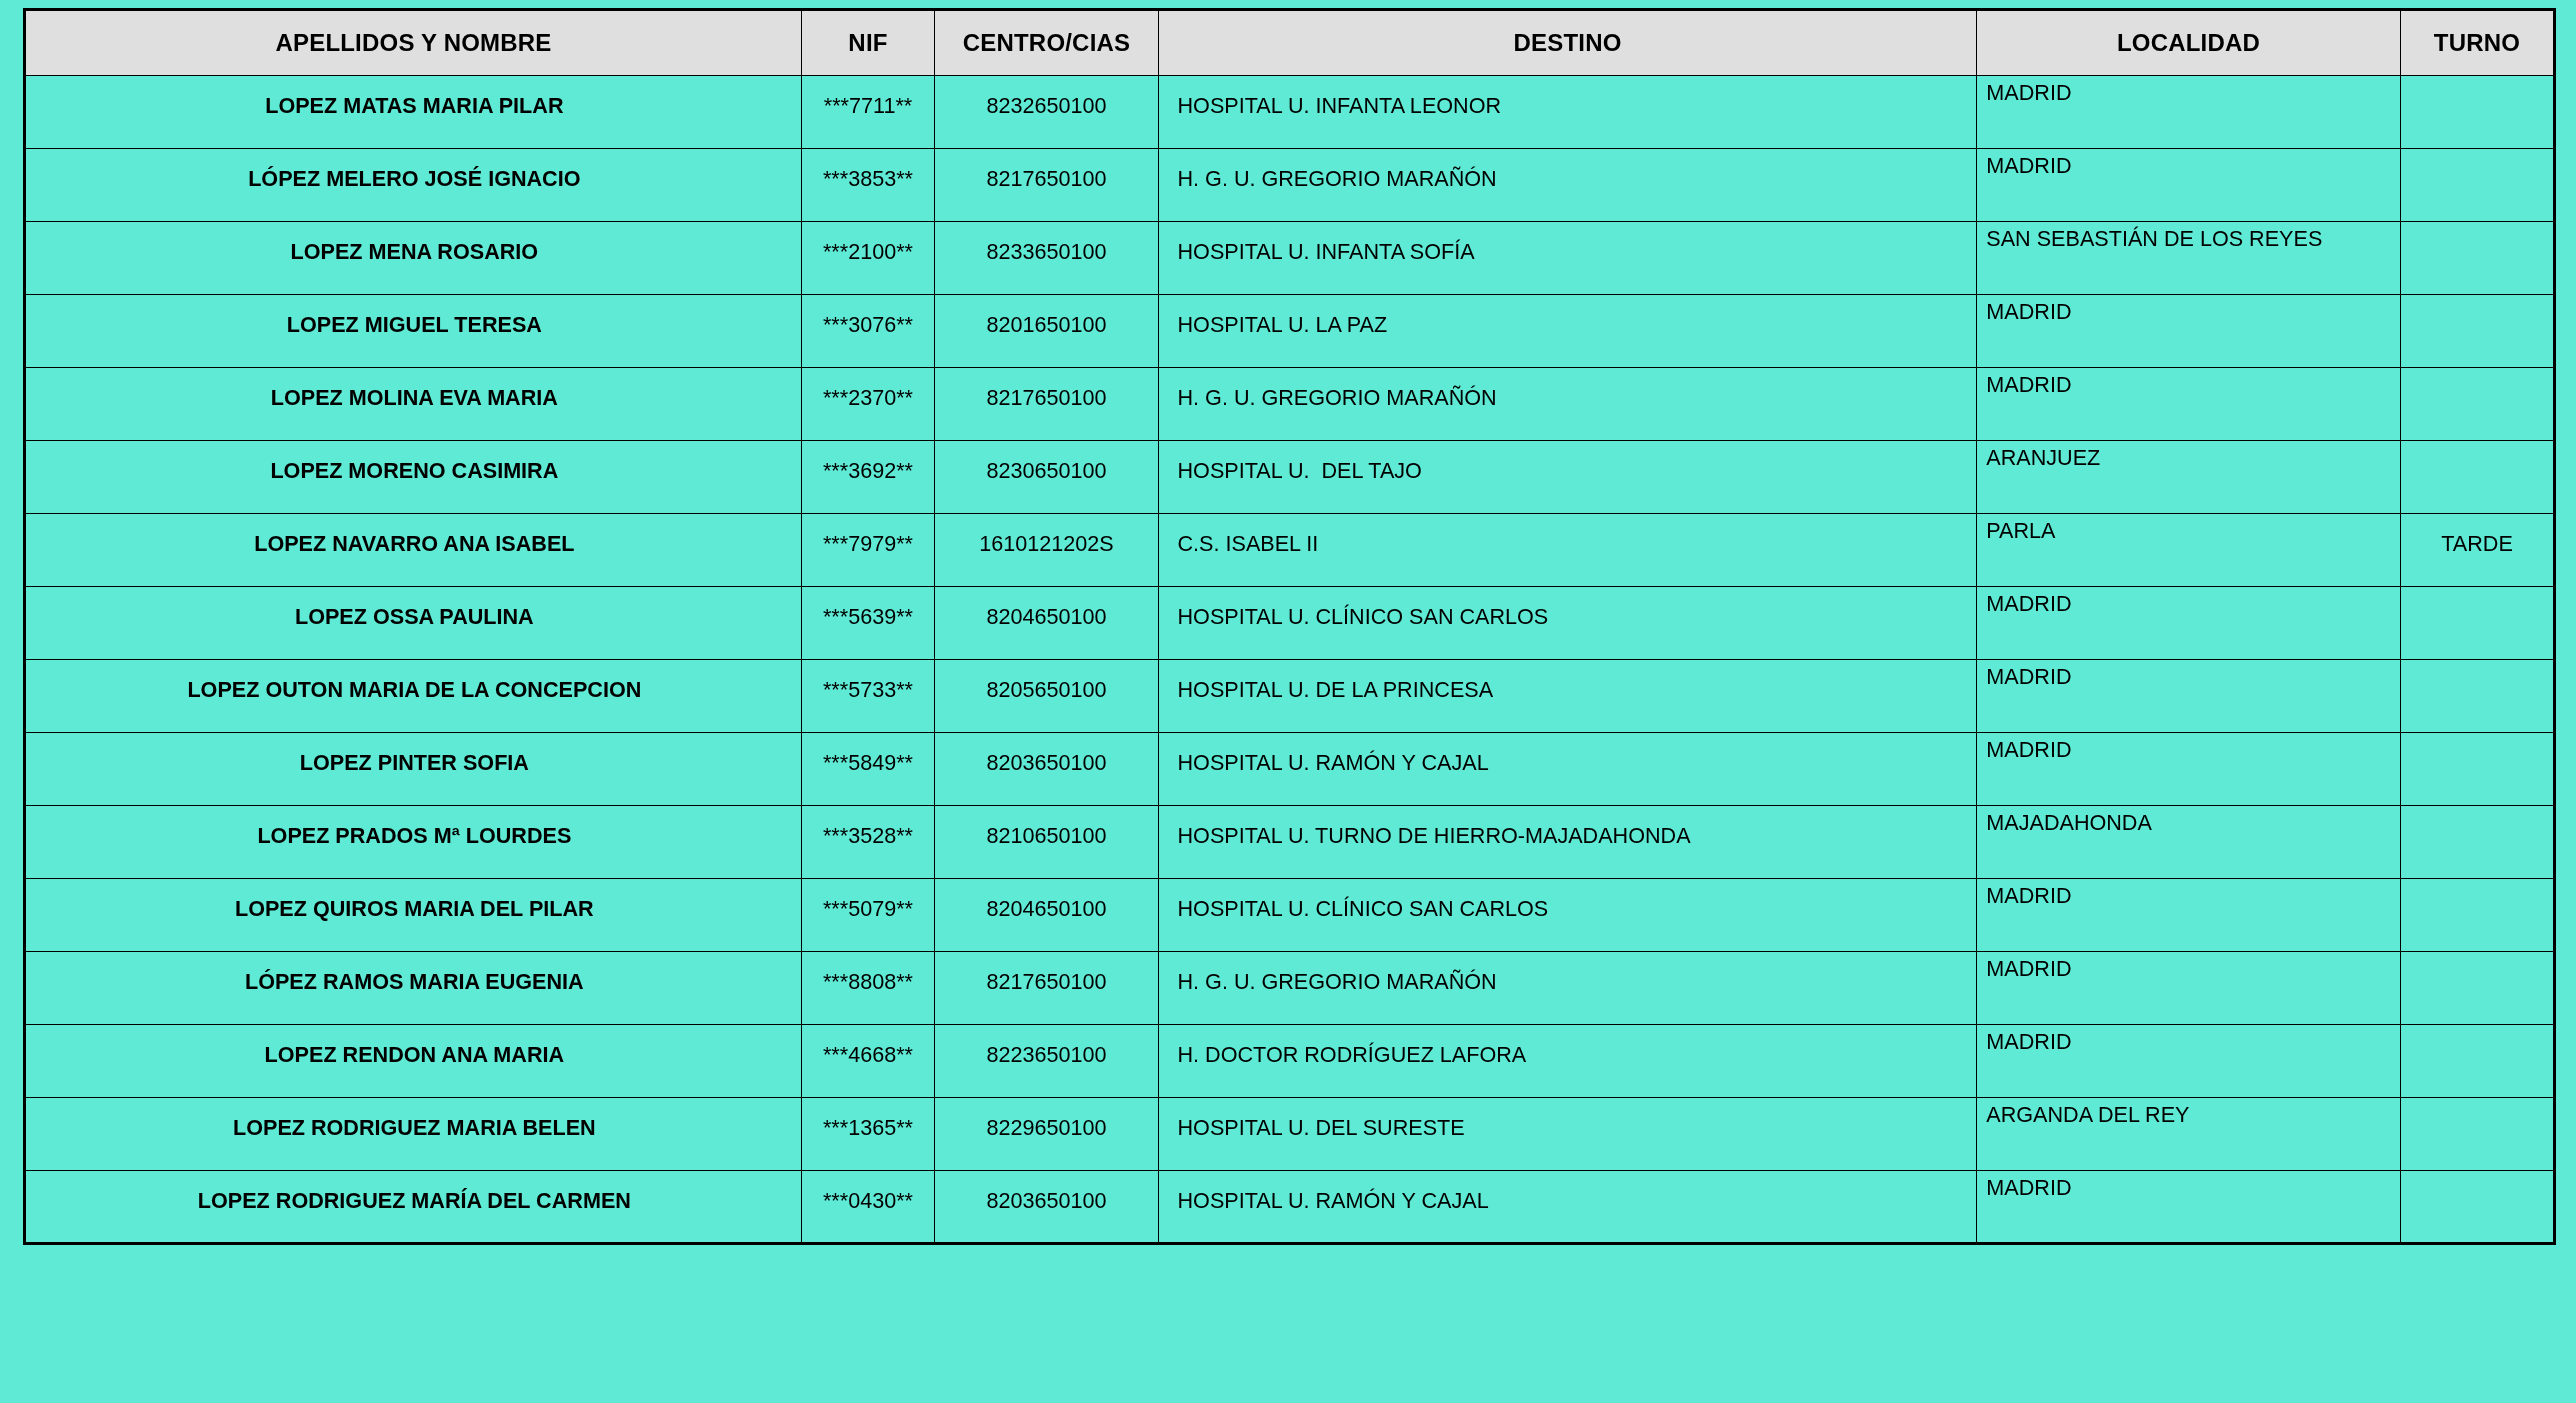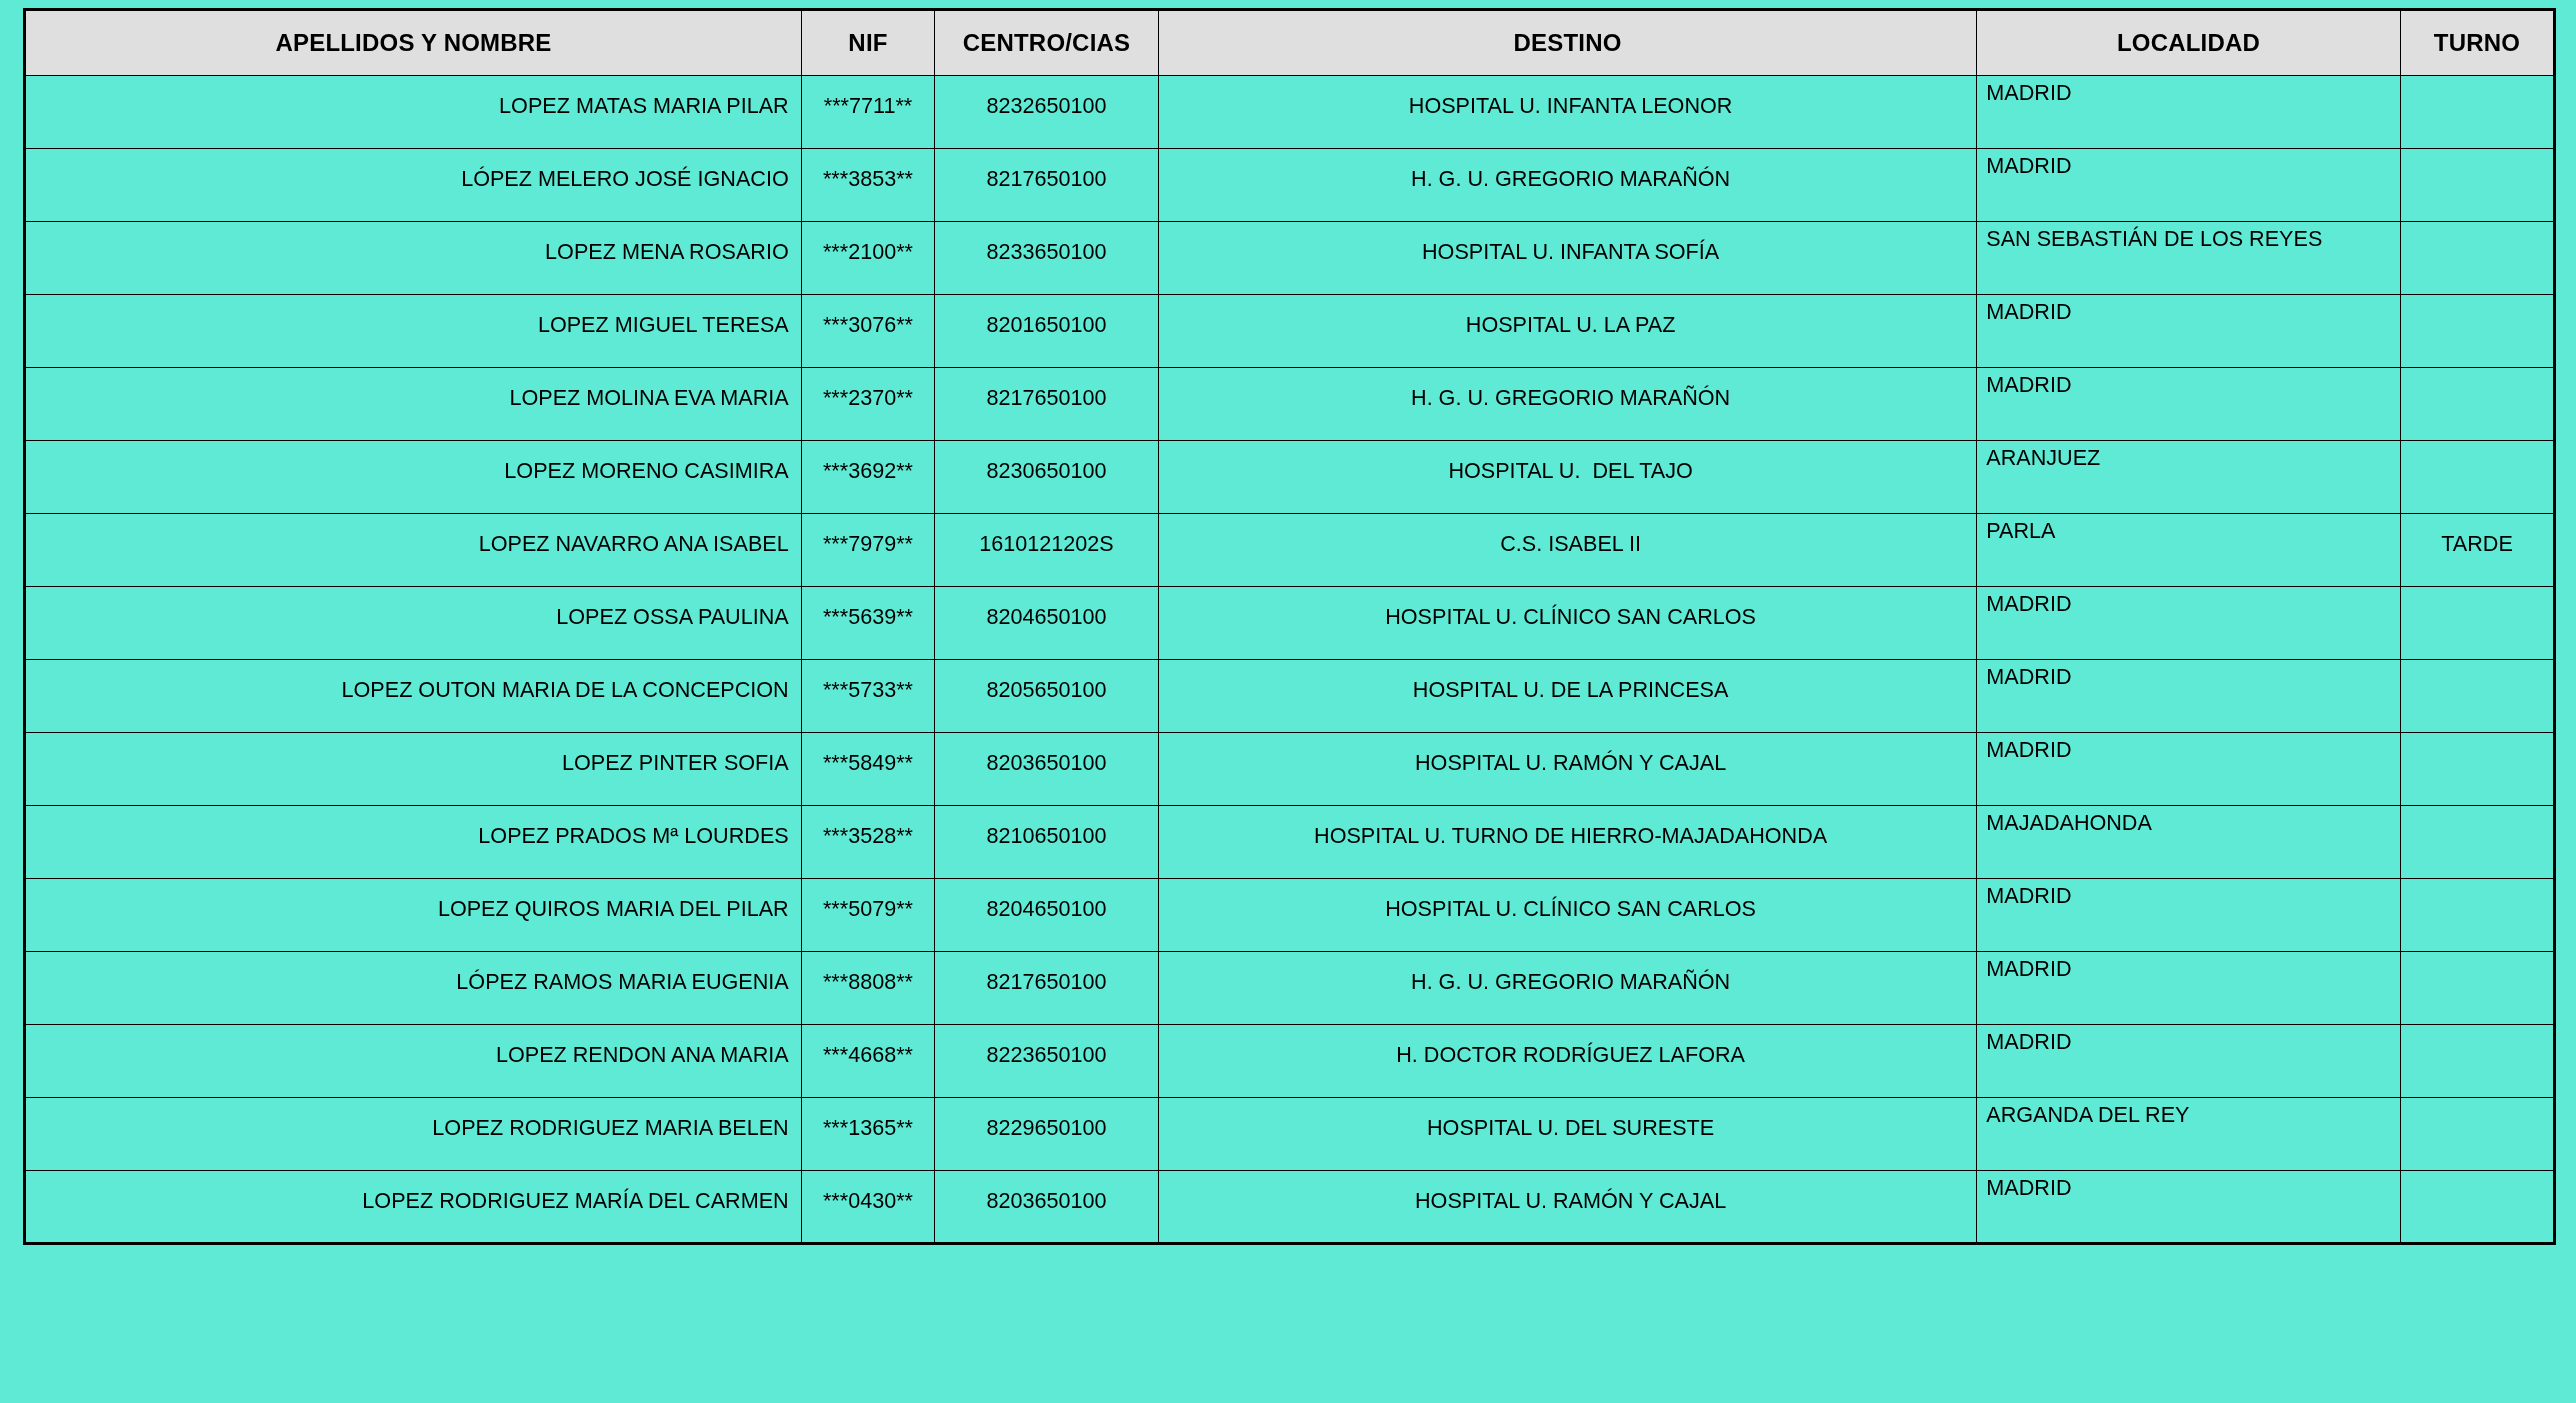--- a/index.html
+++ b/index.html
@@ -48,24 +48,24 @@
     vertical-align: middle;
     letter-spacing: 0.2px;
     padding: 0 4.6px;
   }
   tbody tr { height: 73px; }
   tbody td {
     font-size: 21.6px;
     vertical-align: top;
     padding: 0;
   }
-  td.c-nombre    { text-align: right;   padding: 17px 12.3px 0 14px; }
+  td.c-nombre    { text-align: center;   padding: 17px 12.3px 0 14px; font-weight: bold; }
   td.c-nif       { text-align: center; padding-top: 17px; }
   td.c-centro    { text-align: center; padding-top: 17px; }
-  td.c-destino   { text-align: center;   padding: 17px 12.3px 0 18.5px; }
+  td.c-destino   { text-align: left;   padding: 17px 12.3px 0 18.5px; }
   td.c-localidad { text-align: left;   padding: 4.6px 9.3px 0 9.3px; margin-left: 48px; }
   td.c-turno     { text-align: center; padding-top: 17px; }
 </style>
 </head>
 <body>
 
 <div class="sheet">
   <table class="roster">
     <colgroup>
       <col style="width:777px">

